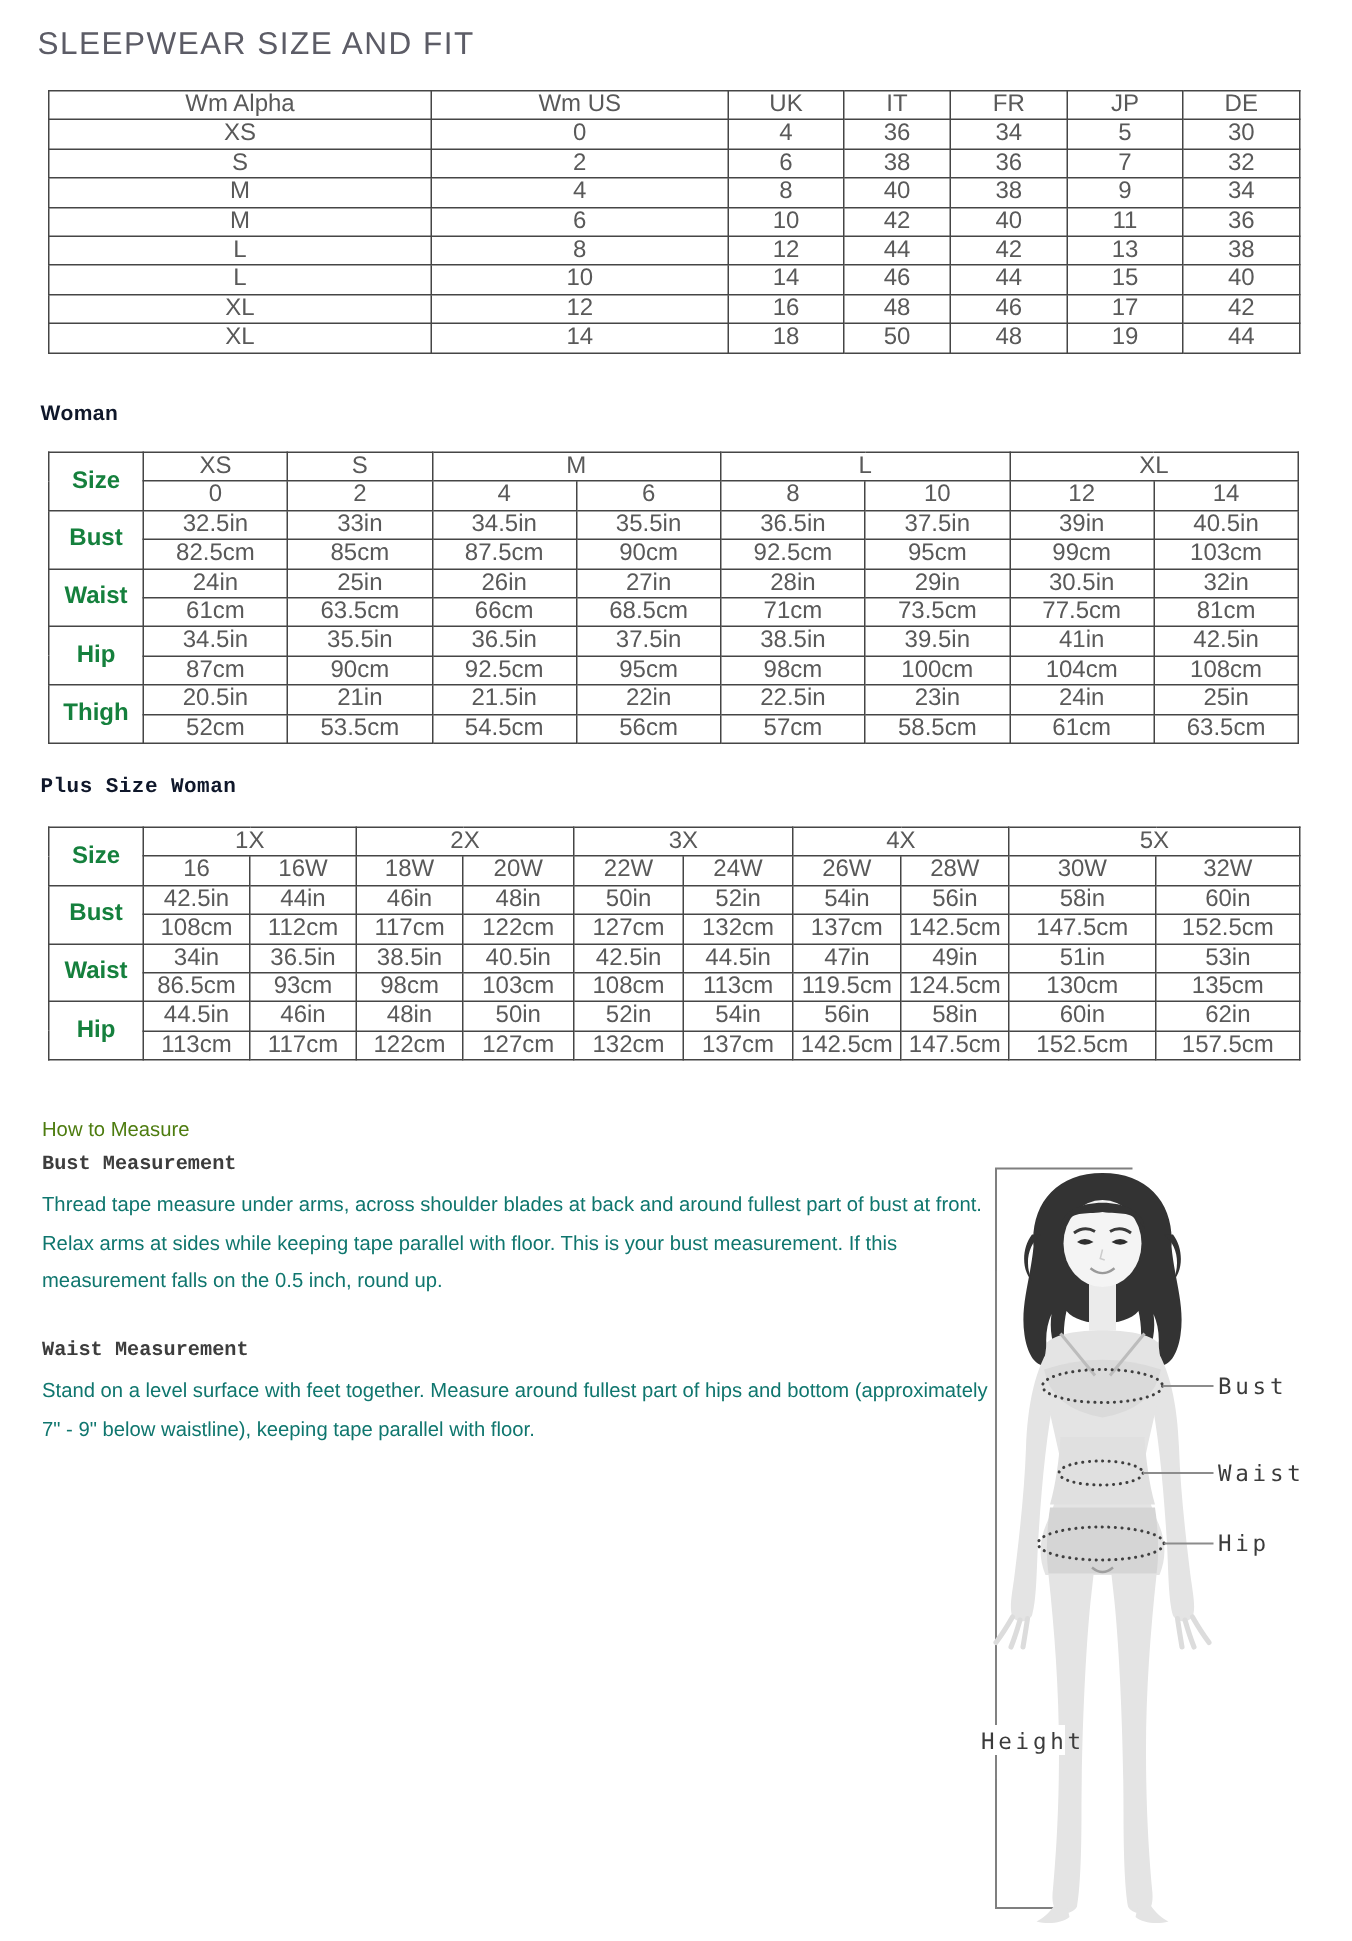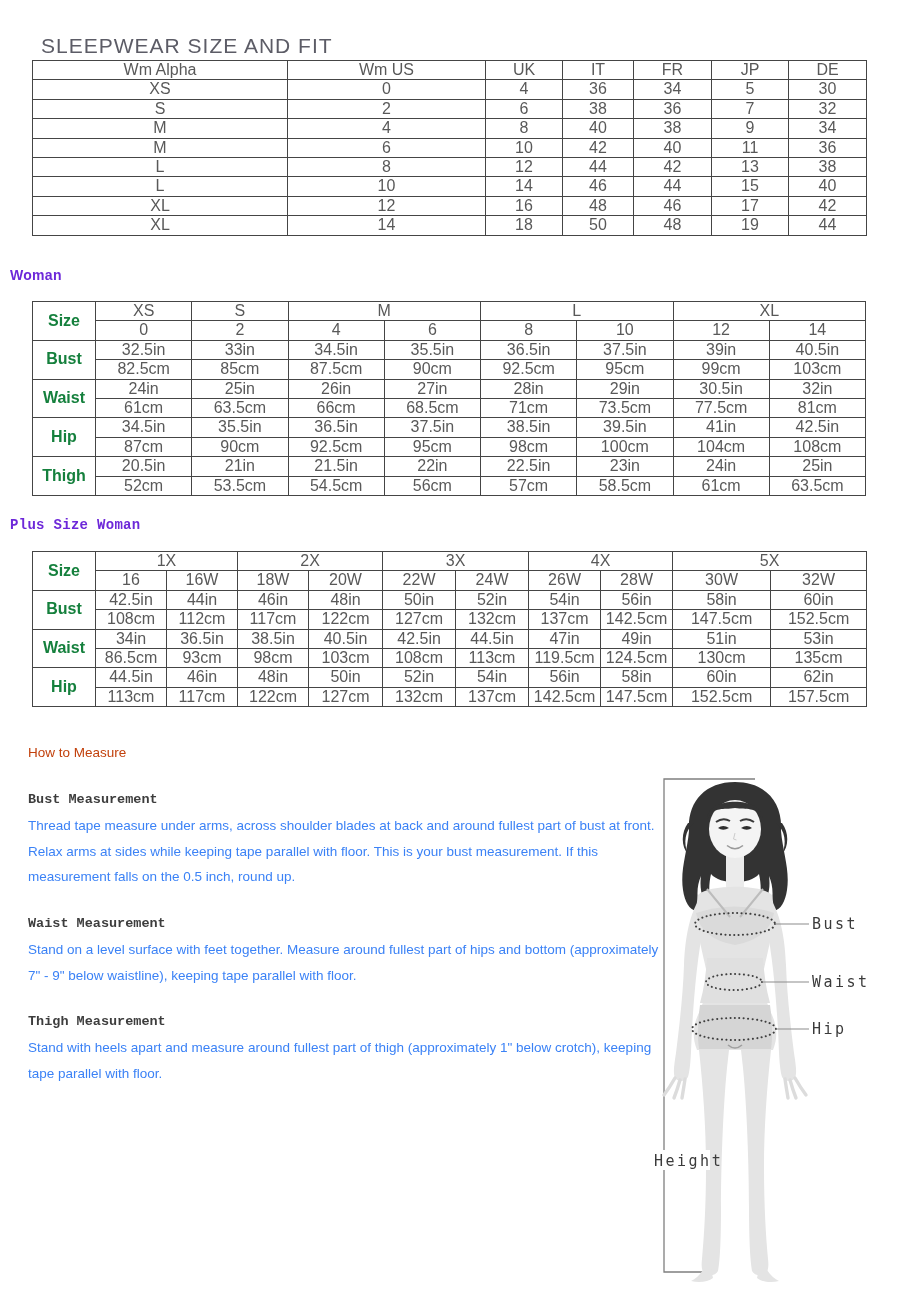--- a/index.html
+++ b/index.html
@@ -1,49 +1,49 @@
 <!DOCTYPE html>
 <html><head>
 <meta charset="utf-8">
 <style>
   html,body { margin:0; padding:0; background:#ffffff; }
   .page {
     position:relative; width:901px; height:1294px; background:#ffffff;
     overflow:hidden; font-family:"Liberation Sans", sans-serif;
   }
   .page-title {
-    position:absolute; left:25px; top:18px; margin:16px;
+    position:absolute; left:25px; top:18px; margin:0;
     font-size:21px; font-weight:400; letter-spacing:1px;
     color:#5c5c66;
   }
   table {
     position:absolute; left:32px; width:834px;
     border-collapse:collapse; table-layout:fixed;
     font-size:16px; color:#595959;
   }
   #conv-table  { top:60px; }
   #woman-table { top:301px; }
   #plus-table  { top:551px; }
   th, td {
     border:1px solid #454545; text-align:center; vertical-align:middle;
     font-weight:normal; height:18px; padding:0 2px; line-height:1.15;
     white-space:nowrap; overflow:hidden;
   }
   tr.sub th, tr.sub td { border-top-color:#9d9d9d; }
   th.rowlabel { font-weight:bold; color:#15803d; }
   .sec-heading {
-    position:absolute; left:10px; margin:0;
-    font-size:14px; font-weight:bold; color:#6d28d9; letter-spacing:0.3px;
+    position:absolute; left:27px; margin:0;
+    font-size:14px; font-weight:bold; color:#0f172a; letter-spacing:0.3px;
   }
   #woman-heading { top:267px; }
   #plus-heading  { top:517px;font-family:Liberation Mono, monospace; }
   .htm { position:absolute; left:28px; top:745px; width:636px; }
-  .htm-heading { font-size:13.5px; color:#c2410c; margin:0 0 32px 0; }
+  .htm-heading { font-size:13.5px; color:#4d7c0f; margin:0 0 9px 0; }
   .m-title { font-size:13.5px; font-weight:bold; color:#3d3d3d; margin:0 0 6px 0;font-family:Liberation Mono, monospace; }
-  .m-text  { font-size:13.5px; color:#3b82f6; line-height:1.9; margin:0 0 26px 0; }
+  .m-text  { font-size:13.5px; color:#0f766e; line-height:1.9; margin:0 0 26px 0; }
   .figure { position:absolute; left:650px; top:773px; width:230px; height:512px; }
   .fig-label {
     font-family:"DejaVu Sans Mono", monospace; font-size:15px;
     fill:#3b3b3b; letter-spacing:2.5px;
   }
 </style>
 </head>
 <body>
 
 <div class="page">
@@ -378,24 +378,20 @@
         <div class="m-section">
           <div class="m-title">Bust Measurement</div>
           <div class="m-text">Thread tape measure under arms, across shoulder blades at back and around fullest part of bust at front. Relax arms at sides while keeping tape parallel with floor. This is your bust measurement. If this measurement falls on the 0.5 inch, round up.</div>
         </div>
         <div class="m-section">
           <div class="m-title">Waist Measurement</div>
         </div>
         <div class="m-section">
           <div class="m-text">Stand on a level surface with feet together. Measure around fullest part of hips and bottom (approximately 7" - 9" below waistline), keeping tape parallel with floor.</div>
         </div>
-        <div class="m-section">
-          <div class="m-title">Thigh Measurement</div>
-          <div class="m-text">Stand with heels apart and measure around fullest part of thigh (approximately 1" below crotch), keeping tape parallel with floor.</div>
-        </div>
       </div>
   </div>
 
   <div class="figure">
     <svg width="230" height="512" viewBox="0 0 230 512">
 
       <path d="M105,6 L14,6 L14,499 L55,499" fill="none" stroke="#7f7f7f" stroke-width="1.3"></path>
 
       <path fill="#333333" d="M85,9 C54,9 37,30 39,58 C37,80 30,97 33,117 C35,131 42,141 50,136
                C46,124 47,112 51,103 C49,118 53,130 62,135 C58,122 59,110 61,101

